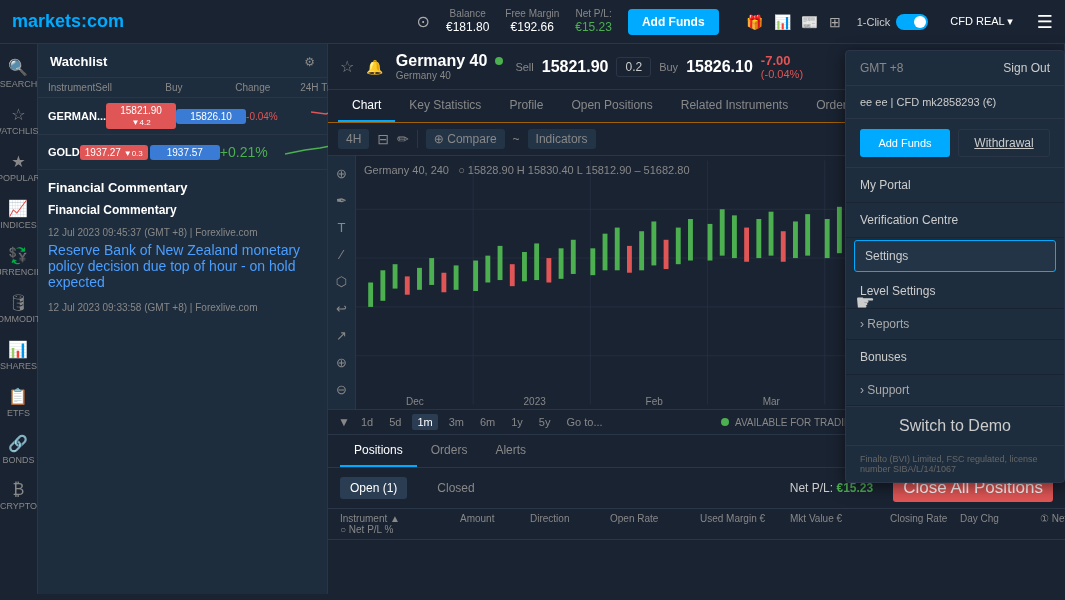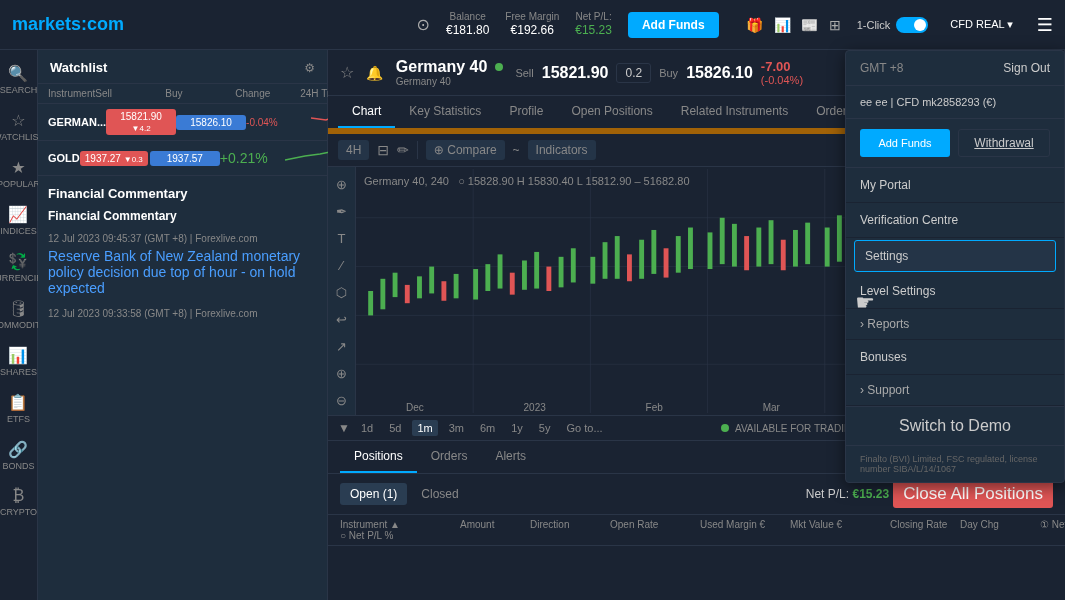--- a/index.html
+++ b/index.html
@@ -1,21 +1,21 @@
 <!DOCTYPE html>
 <html><head>
   <meta charset="utf-8">
   <style>
     * { box-sizing: border-box; margin: 0; padding: 0; }
     body { font-family: Arial, sans-serif; background: #1a2332; color: #ccc; font-size: 12px; overflow: hidden; width: 1065px; height: 600px; }
 
     
     .topnav {
       background: #1a2332;
-      height: 50px;
+      height: 44px;
       display: flex;
       align-items: center;
       padding: 16px 12px;
       border-bottom: 1px solid #2a3547;
       position: relative;
       z-index: 10;
     }
     .logo {
       color: #fff;
       font-size: 18px;
@@ -197,21 +197,21 @@
     .buy-price { color: #fff; font-size: 16px; font-weight: bold; }
     .spread { color: #ccc; font-size: 12px; border: 1px solid #2a3547; padding: 2px 8px; border-radius: 3px; }
     .price-change { color: #e05555; font-size: 13px; font-weight: bold; }
     .price-change-pct { color: #e05555; font-size: 11px; }
     .star-icon { color: #888; font-size: 16px; cursor: pointer; }
     .alert-icon { color: #888; font-size: 14px; cursor: pointer; }
 
     
     .chart-tabs {
       display: flex;
-      border-bottom: 6px solid #a16207;
+      border-bottom: 1px solid #a16207;
       padding: 0 10px;
     }
     .chart-tab {
       padding: 8px 14px;
       color: #888;
       cursor: pointer;
       font-size: 12px;
       border-bottom: 2px solid transparent;
     }
     .chart-tab.active {
@@ -345,21 +345,21 @@
       margin-left: auto;
       color: #888;
       cursor: pointer;
       font-size: 14px;
     }
     .positions-subbar {
       display: flex;
       align-items: center;
       padding: 6px 12px;
       border-bottom: 1px solid #2a3547;
-      gap: 4px;
+      gap: 20px;
     }
     .open-tab, .closed-tab {
       padding: 4px 10px;
       cursor: pointer;
       font-size: 12px;
       color: #888;
       border-radius: 3px;
     }
     .open-tab.active {
       background: #2a3d52;

